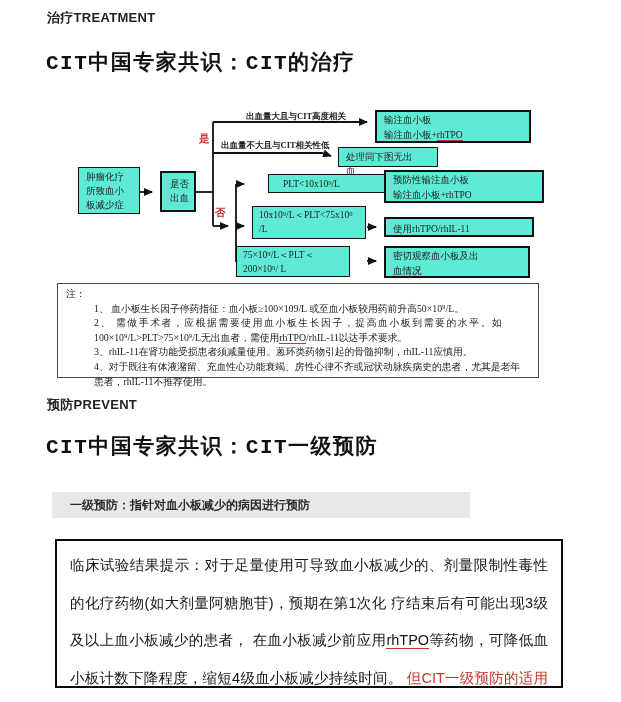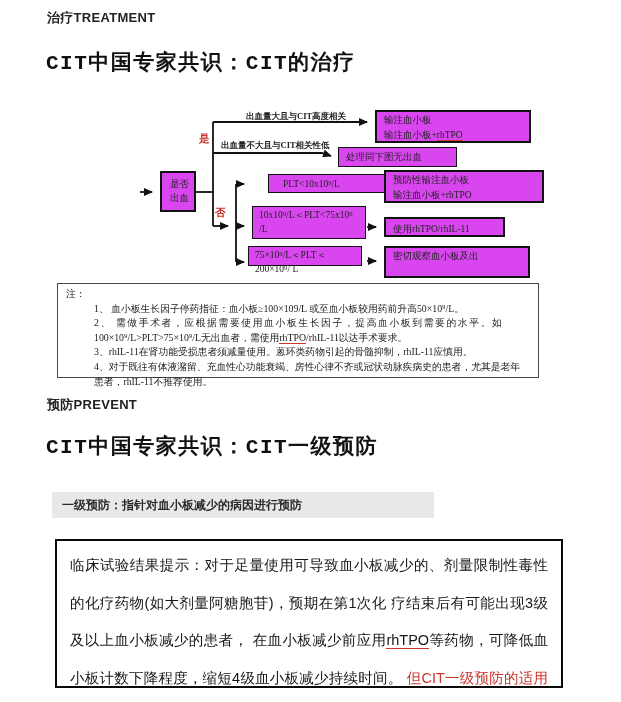--- a/index.html
+++ b/index.html
@@ -10,42 +10,42 @@
   }
   .sec-label { position:absolute; font-size:13px; font-weight:bold; color:#222; letter-spacing:0.3px; }
   .heading {
     position:absolute; margin:0; font-family:Liberation Mono, monospace;
     font-size:21px; font-weight:bold; color:#111; letter-spacing:1.5px;
   }
   .flow { position:absolute; left:0; top:100px; width:621px; height:192px; }
   .flow svg { position:absolute; left:0; top:0; }
   .ln { stroke:#111; stroke-width:1.8; fill:none; }
   .fbox {
-    position:absolute; box-sizing:border-box; border:1.5px solid #111; background:#d946ef;
+    position:absolute; box-sizing:border-box; border:1.5px solid #111; background:#5eead4;
     font-family:"Liberation Serif", serif; font-size:9.5px; color:#222; line-height:14px;
   }
   .fbox.thick { border-width:2px; }
   .edge-label {
     position:absolute; font-family:Liberation Serif, serif; font-size:8.5px;
     font-weight:600; color:#222; white-space:nowrap; line-height:9px;
   }
   .branch {
     position:absolute; font-family:"Liberation Serif", serif; font-size:10.5px;
     font-weight:bold; color:var(--red); line-height:11px;
   }
   .drug { border-bottom:1.5px solid var(--red); }
   .note-box {
     position:absolute; left:57px; top:283px; width:482px; height:95px; box-sizing:border-box;
     border:1px solid #4a4a4a; background:#fff; padding:3px 8px 0 8px;
     font-family:"Liberation Serif", serif; font-size:9.8px; color:#1a1a1a; line-height:14.6px;
   }
   .note-box .spread { letter-spacing:1.6px; }
   .band {
-    position:absolute; left:52px; top:492px; width:382px; height:26px; background:#e8e8e8;
-    font-size:12px; font-weight:bold; color:#2a2a2a; line-height:26px; padding-left:10px;
+    position:absolute; left:52px; top:492px; width:418px; height:26px; background:#e8e8e8;
+    font-size:12px; font-weight:bold; color:#2a2a2a; line-height:26px; padding-left:18px;
     box-sizing:border-box;
   }
   .clinical-box {
     position:absolute; left:55px; top:539px; width:508px; height:149px; box-sizing:border-box;
     border:2px solid #0a0a0a; background:#fff; padding:6px 13px 0 13px;
     font-size:14.5px; color:#161616; line-height:37.5px; text-align:justify;
   }
   .red-text { color:var(--red); }
   .nowrapline { white-space:nowrap;margin-left:28px; }
 </style>
@@ -71,60 +71,66 @@
     <path class="ln" d="M213,126 H228" marker-end="url(#ah)"></path>
     <path class="ln" d="M236,84 V162"></path>
     <path class="ln" d="M236,84 H244" marker-end="url(#ah)"></path>
     <path class="ln" d="M236,126 H244" marker-end="url(#ah)"></path>
     <path class="ln" d="M236,162 H244" marker-end="url(#ah)"></path>
     <path class="ln" d="M365,86 H376" marker-end="url(#ah)"></path>
     <path class="ln" d="M367,127 H376" marker-end="url(#ah)"></path>
     <path class="ln" d="M367,161 H376" marker-end="url(#ah)"></path>
   </svg>
 
+  <div class="fbox" style="left:78px; top:67px; width:62px; height:47px; padding:2px 0 0 7px">
+    <div>肿瘤化疗</div>
+    <div>所致血小</div>
+    <div>板减少症</div>
+  </div>
 
   <div class="fbox thick" style="left:160px; top:71px; width:36px; height:41px; padding:4px 0 0 8px">
     <div>是否</div>
     <div>出血</div>
   </div>
 
   <span class="branch" style="left:199px; top:33px">是</span>
   <span class="branch" style="left:215px; top:107px">否</span>
 
   <span class="edge-label" style="left:246px; top:12px">出血量大且与CIT高度相关</span>
   <span class="edge-label" style="left:221px; top:41px">出血量不大且与CIT相关性低</span>
 
   <div class="fbox thick" style="left:375px; top:10px; width:156px; height:33px; padding:1px 0 0 7px; line-height:15px">
     <div>输注血小板</div>
     <div><span>输注血小板+</span><span class="drug">rhTPO</span></div>
   </div>
 
-  <div class="fbox" style="left:338px; top:47px; width:119px; height:20px; padding:2px 16px 0 7px">处理同下图无出血</div>
+  <div class="fbox" style="left:338px; top:47px; width:100px; height:20px; padding:2px 16px 0 7px">处理同下图无出血</div>
 
   <div class="fbox" style="left:268px; top:74px; width:132px; height:19px; padding:2px 0 0 14px">PLT&lt;10x10⁹/L</div>
 
   <div class="fbox" style="left:252px; top:106px; width:114px; height:33px; padding:1px 0 0 6px">
     <div>10x10⁹/L＜PLT&lt;75x10⁹</div>
     <div>/L</div>
   </div>
 
-  <div class="fbox" style="left:248px; top:146px; width:114px; height:20px; padding:1px 12px 0 6px">
+  <div class="fbox" style="left:236px; top:146px; width:114px; height:31px; padding:1px 12px 0 6px">
     <div>75×10⁹/L＜PLT＜</div>
     <div>200×10⁹/ L</div>
   </div>
 
   <div class="fbox thick" style="left:384px; top:70px; width:160px; height:33px; padding:1px 0 0 7px; line-height:15px">
     <div>预防性输注血小板</div>
     <div>输注血小板+rhTPO</div>
   </div>
 
-  <div class="fbox thick" style="left:384px; top:117px; width:121px; height:20px; padding:3px 0 0 7px">使用rhTPO/rhIL-11</div>
+  <div class="fbox thick" style="left:384px; top:117px; width:150px; height:20px; padding:3px 0 0 7px">使用rhTPO/rhIL-11</div>
 
   <div class="fbox thick" style="left:384px; top:146px; width:146px; height:32px; padding:1px 0 0 7px; line-height:15px">
     <div>密切观察血小板及出</div>
+    <div>血情况</div>
   </div>
 </div>
 
 <div class="note-box">
   <div>注：</div>
   <div class="nowrapline">1、 血小板生长因子停药指征：血小板≥100×109/L 或至血小板较用药前升高50×10⁹/L。</div>
   <div class="spread nowrapline">2、 需做手术者，应根据需要使用血小板生长因子，提高血小板到需要的水平。如</div>
   <div class="nowrapline"><span>100×10⁹/L&gt;PLT&gt;75×10⁹/L无出血者，需使用</span><span class="drug">rhTPO</span><span>/rhIL-11以达手术要求。</span></div>
   <div class="nowrapline">3、rhIL-11在肾功能受损患者须减量使用。蒽环类药物引起的骨髓抑制，rhIL-11应慎用。</div>
   <div class="nowrapline">4、对于既往有体液潴留、充血性心功能衰竭、房性心律不齐或冠状动脉疾病史的患者，尤其是老年</div>

